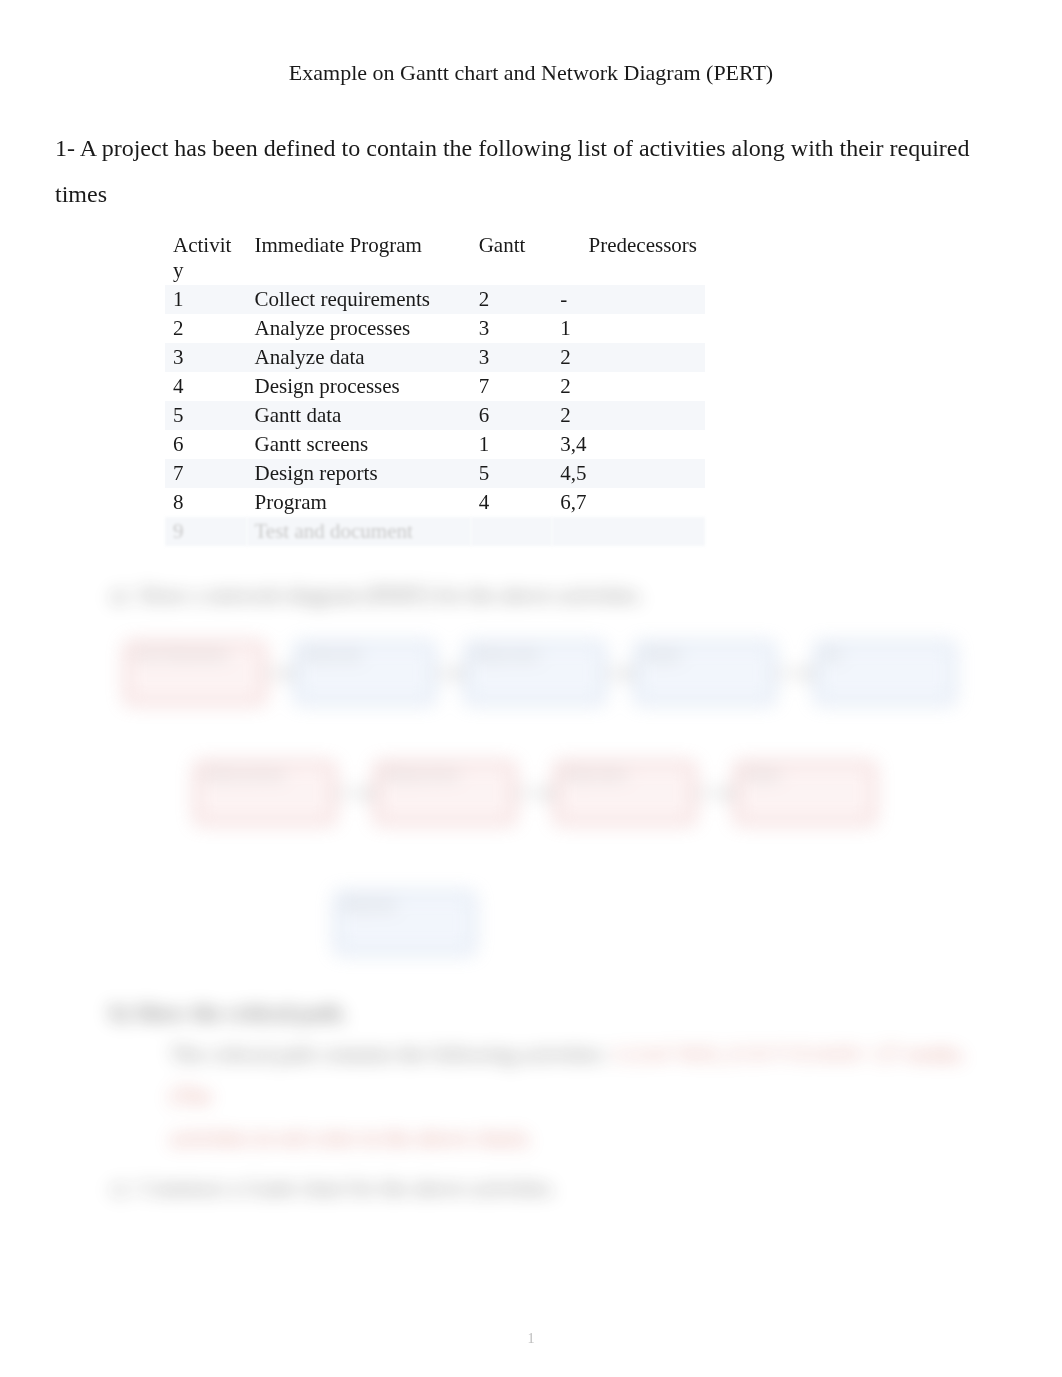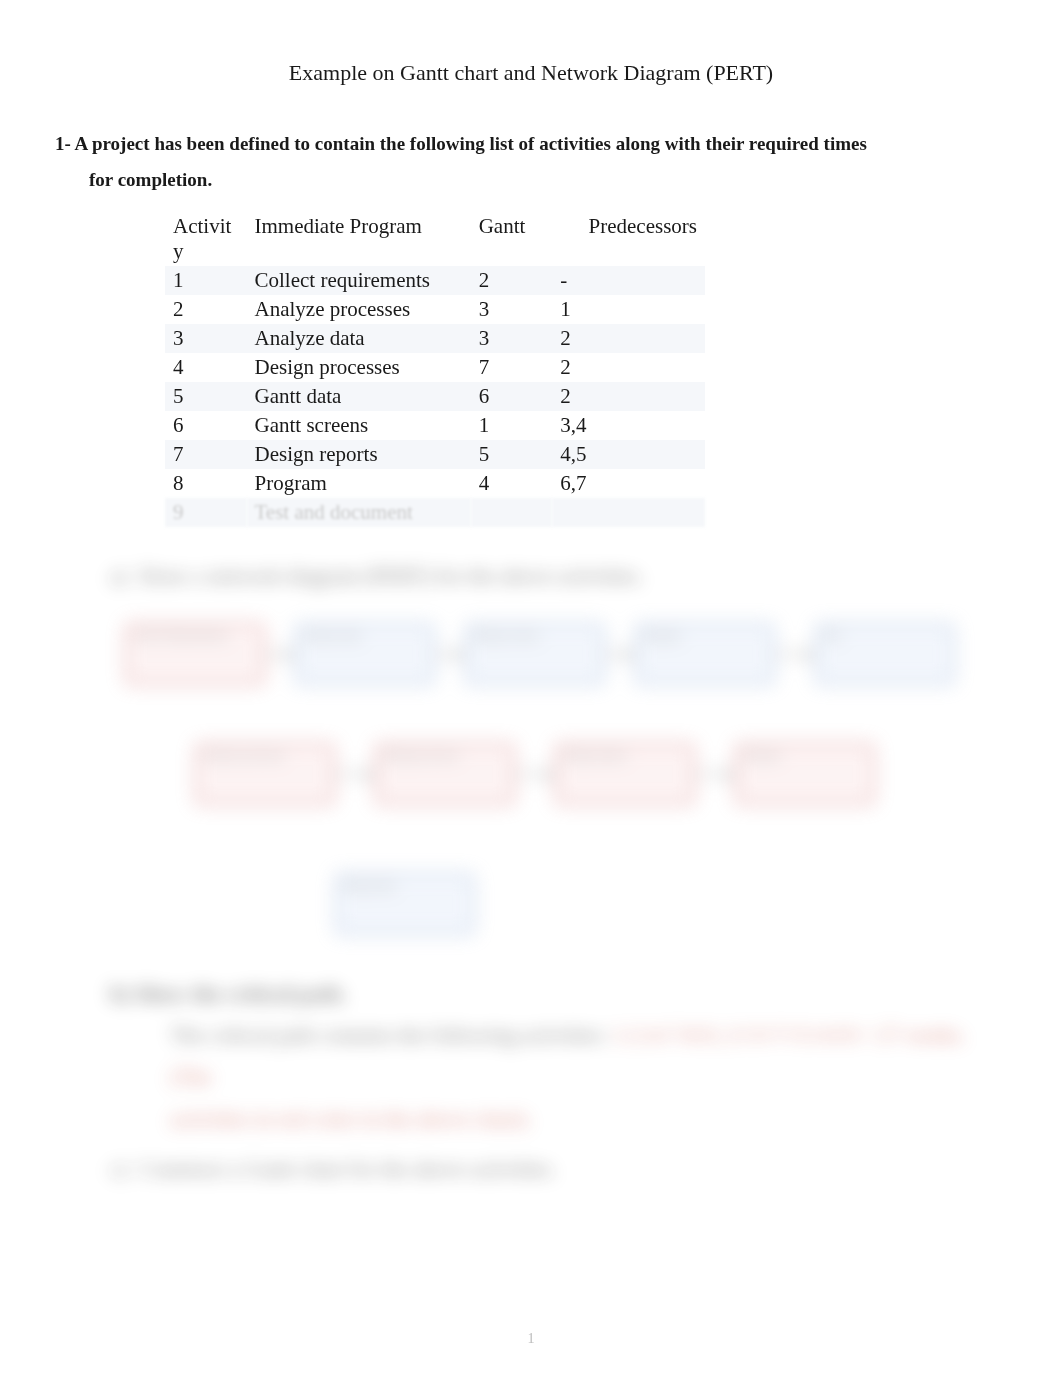--- a/index.html
+++ b/index.html
@@ -15,24 +15,23 @@
       color: #1a1a1a;
       padding: 60px 55px 40px 55px;
       position: relative;
     }
     .title {
       text-align: center;
       font-size: 22px;
       margin-bottom: 40px;
     }
     .question {
-      font-size: 19px;
+      font-size: 24px;
       line-height: 1.9;
       margin-bottom: 12px;
-      font-weight: bold;
     }
     .question .line2 {
       padding-left: 34px;
     }
     .table-wrap {
       margin-left: 110px;
       margin-bottom: 30px;
       width: 540px;
     }
     table {
@@ -136,21 +135,20 @@
     }
   </style>
 </head>
 <body>
 
 <div class="title">Example on Gantt chart and Network Diagram (PERT)</div>
 
 <div class="question">
   <span>1-</span>
   <span>A project has been defined to contain the following list of activities along with their required times</span>
-  <div class="line2">for completion.</div>
 </div>
 
 <div class="table-wrap">
   <table>
     <thead>
       <tr>
         <td class="col-a">
           <div>Activit</div>
           <div>y</div>
         </td>

